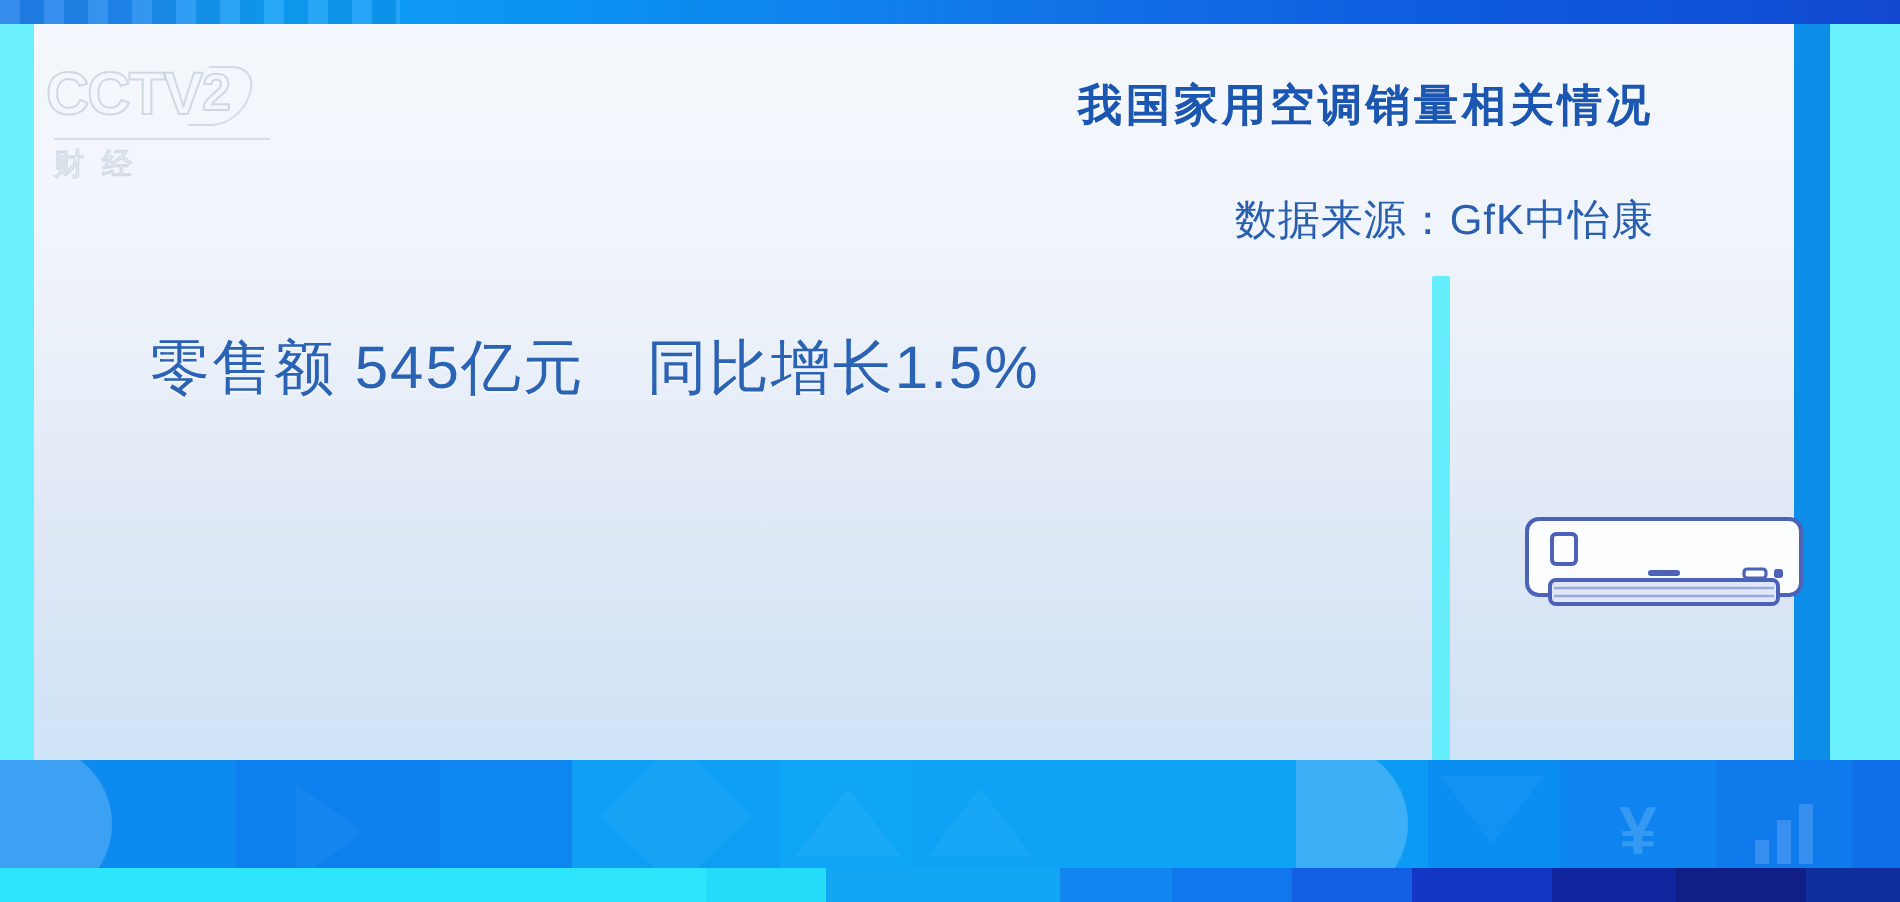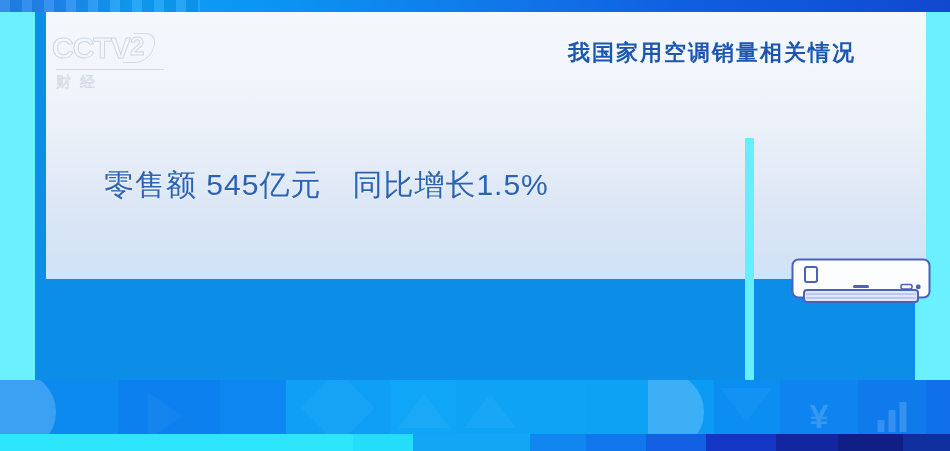--- a/index.html
+++ b/index.html
@@ -40,22 +40,22 @@
     position:absolute; top:12px;
     width:35px; height:368px;
     background:#6bf0ff;
   }
   .rail.left  { left:0; }
   .rail.right { right:0; }
 
   
   .panel {
     position:absolute;
-    left:46px; top:12px;
-    width:880px; height:267px;
+    left:17px; top:12px;
+    width:880px; height:368px;
     background:linear-gradient(180deg,
       #f4f8fd 0%, #f2f6fc 22%, #e9eff8 48%,
       #dde7f5 72%, #d3e3f6 92%, #cfe4f8 100%);
   }
 
   
   .logo {
     position:absolute; left:6px; top:16px;
     width:135px; height:68px;
     opacity:.55;
@@ -216,20 +216,21 @@
       <div class="logo-main">
         <span class="logo-cctv">CCTV</span>
         <span class="logo-slash"></span>
         <span class="logo-num">2</span>
       </div>
       <div class="logo-rule"></div>
       <div class="logo-sub">财经</div>
     </div>
 
     <div class="headline">我国家用空调销量相关情况</div>
+    <div class="source">数据来源：GfK中怡康</div>
 
     <div class="divider"></div>
 
     <div class="stats">
       <div class="stat-line">零售额 545亿元　同比增长1.5%</div>
     </div>
 
     <div class="ac-icon">
       <svg width="140" height="48" viewBox="0 0 140 48" fill="none">
         <rect x="1.5" y="1.5" width="137" height="38" rx="6" fill="#fbfdff" stroke="#4b62b8" stroke-width="2"></rect>

